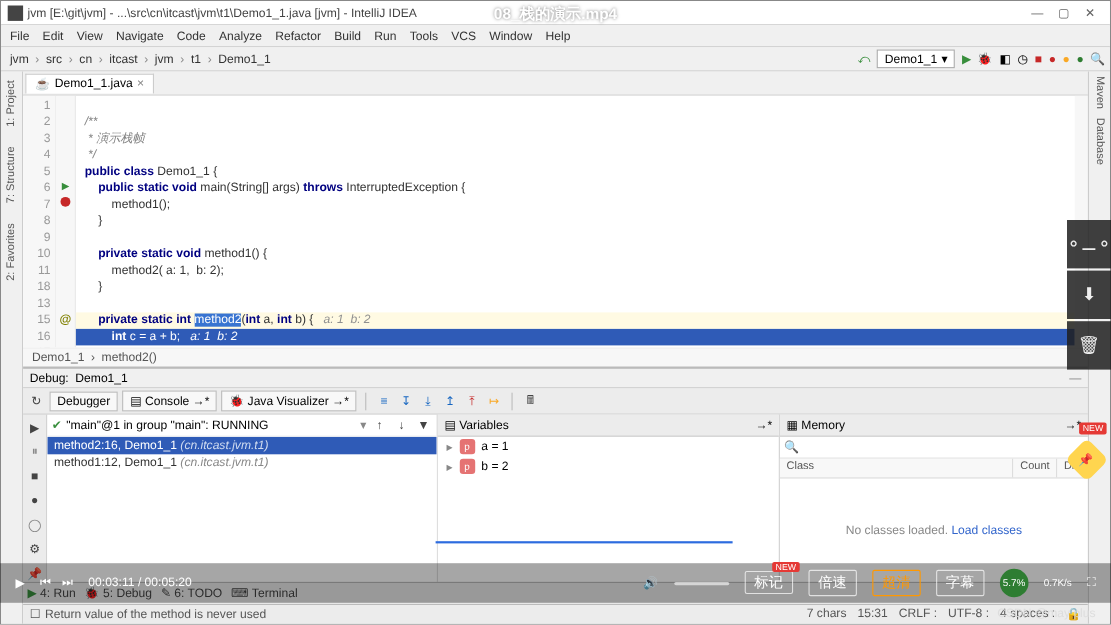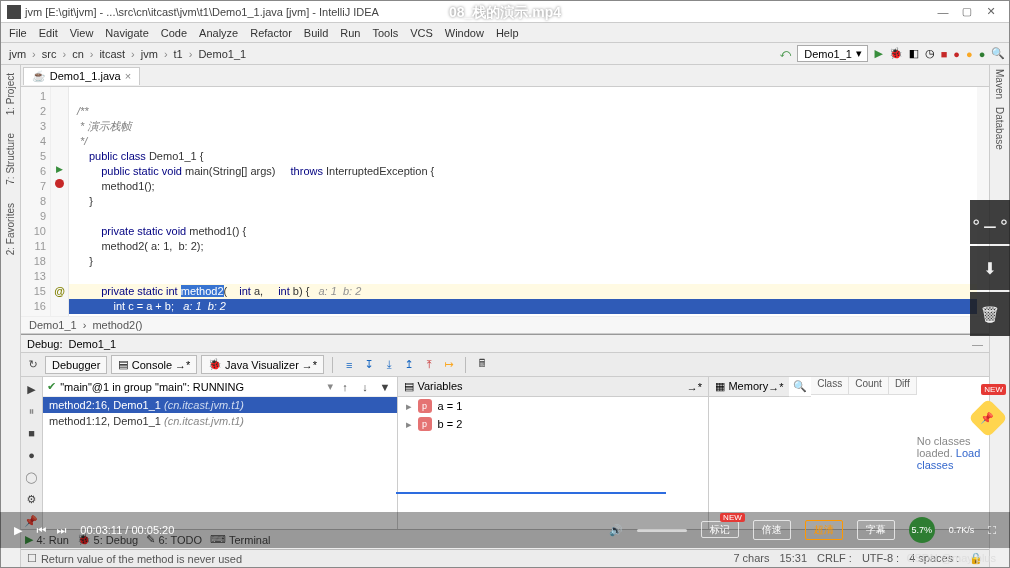--- a/index.html
+++ b/index.html
@@ -28,21 +28,21 @@
 .file-tabs { height: 22px; background: #f0f0f0; border-bottom: 1px solid #ccc; display: flex; align-items: center; }
 .file-tab { padding: 2px 8px; background: #fff; border: 1px solid #ccc; border-bottom: none; margin-left: 2px; display: flex; align-items: center; gap: 4px; }
 .tab-x { color: #888; cursor: pointer; }
 .editor-and-right { flex: 1; display: flex; min-height: 0; }
 .editor { flex: 1; display: flex; font-family: Consolas, monospace; font-size: 12px; background: #fff; overflow: hidden; }
 .line-nums { width: 30px; background: #f7f7f7; text-align: right; padding: 2px 4px 0 0; color: #999; border-right: 1px solid #eee; }
 .gut2 { width: 18px; background: #f7f7f7; border-right: 1px solid #e8e8e8; }
 .code { flex: 1; padding-top: 2px; white-space: pre; color: #333; }
 .ln { height: 15px; line-height: 15px; }
 .code .ln { padding-left: 8px; }
-.kw { color: #000080; font-weight: normal; margin-left: 12px; }
+.kw { color: #000080; font-weight: bold; }
 .str { color: #808080; font-style: italic; }
 .param { color: #909090; font-style: italic; }
 .hl-cur { background: #fffae3; }
 .hl-exec { background: #2f5bb7; color: #fff; }
 .hl-exec .kw, .hl-exec .param { color: #fff; }
 .sel { background: #3874d1; color: #fff; }
 .collapse-bar { width: 12px; background: #f7f7f7; }
 .right-gutter { width: 20px; background: #f0f0f0; border-left: 1px solid #ccc; display: flex; flex-direction: column; align-items: center; }
 .right-gutter .vtab { writing-mode: vertical-rl; font-size: 10px; color: #555; padding: 4px 1px; }
 .bc-row { height: 18px; background: #f7f7f7; border-top: 1px solid #eee; border-bottom: 1px solid #ccc; display: flex; align-items: center; padding: 0 8px; gap: 6px; color: #555; font-family: Consolas, monospace; }
@@ -61,33 +61,33 @@
 .thread-row { height: 20px; display: flex; align-items: center; padding: 0 4px; gap: 4px; border-bottom: 1px solid #eee; }
 .thr-combo { flex: 1; }
 .frames-list { flex: 1; background: #fff; overflow: hidden; }
 .frame-item { height: 16px; line-height: 16px; padding: 0 6px; font-size: 11px; color: #333; }
 .frame-item .loc { color: #888; font-style: italic; }
 .frame-sel { background: #2f5bb7; color: #fff; }
 .frame-sel .loc { color: #d0dcf0; }
 .vars-col { flex: 1; display: flex; flex-direction: column; border-right: 1px solid #ccc; background: #fff; min-width: 0; }
 .var-row { padding: 2px 8px; display: flex; gap: 6px; align-items: center; }
 .var-badge { width: 14px; height: 14px; border-radius: 3px; background: #e57373; color: #fff; text-align: center; line-height: 14px; font-size: 9px; }
-.mem-col { width: 280px; display: flex; flex-direction: row; background: #fff; }
+.mem-col { width: 280px; display: flex; flex-direction: column; background: #fff; }
 .mem-search { height: 20px; border-bottom: 1px solid #ddd; display: flex; align-items: center; padding: 0 4px; color: #888; }
 .mem-head { height: 18px; display: flex; border-bottom: 1px solid #ddd; background: #f8f8f8; }
 .mem-head span { padding: 1px 6px; border-right: 1px solid #ddd; color: #555; font-size: 10px; }
 .mem-body { flex: 1; display: flex; align-items: center; justify-content: center; color: #888; font-size: 11px; }
 .mem-body a { color: #3366cc; cursor: pointer; }
 .bottom-bar { height: 20px; background: #ececec; border-top: 1px solid #bbb; display: flex; align-items: center; padding: 0 4px; gap: 8px; }
 .bottom-tab { display: flex; align-items: center; gap: 3px; color: #444; }
 .status-bar { height: 18px; background: #ececec; border-top: 1px solid #bbb; display: flex; align-items: center; padding: 0 6px; color: #555; }
 .status-right { margin-left: auto; display: flex; gap: 10px; font-size: 10px; }
 .video-overlay { position: absolute; left: 0; right: 0; bottom: 20px; height: 36px; display: flex; align-items: center; padding: 0 14px; background: rgba(0,0,0,0.35); color: #fff; font-size: 12px; gap: 14px; pointer-events: none; }
 .video-overlay .btns { display: flex; gap: 10px; align-items: center; }
-.video-overlay .vbtn { border: 1px solid rgba(255,255,255,.7); padding: 2px 8px; border-radius: 2px; font-size: 10px; }
+.video-overlay .vbtn { border: 1px solid rgba(255,255,255,.7); padding: 2px 8px; border-radius: 2px; font-size: 13px; }
 .video-overlay .hq { border-color: #ff9800; color: #ff9800; }
 .video-title { position: absolute; top: 4px; left: 50%; transform: translateX(-50%); color: #fff; font-size: 14px; font-weight: bold; text-shadow: 0 0 3px rgba(0,0,0,.5); pointer-events: none; }
 .side-tools { position: absolute; right: 0; top: 200px; width: 40px; display: flex; flex-direction: column; gap: 2px; }
 .side-tools div { width: 40px; height: 44px; background: rgba(30,30,30,.85); color: #eee; display: flex; align-items: center; justify-content: center; font-size: 16px; }
 .new-badge { position: absolute; right: 4px; top: 384px; background: #e53935; color: #fff; font-size: 8px; padding: 1px 3px; border-radius: 2px; }
 .pin-btn { position: absolute; right: 8px; top: 404px; width: 28px; height: 28px; background: #ffd54f; border-radius: 6px; display: flex; align-items: center; justify-content: center; transform: rotate(45deg); }
 .watermark { position: absolute; right: 14px; bottom: 4px; color: rgba(220,220,220,.9); font-size: 11px; pointer-events: none; }
 .new-badge2 { position: absolute; background:#e53935; color:#fff; font-size:8px; padding:0 3px; border-radius:2px; }
 .vol-line { width:50px; height:3px; background:rgba(255,255,255,.6); border-radius:2px; }
 .speed-circ { width:26px; height:26px; border-radius:50%; background:#2e7d32; color:#fff; display:flex; align-items:center; justify-content:center; font-size:9px; }

